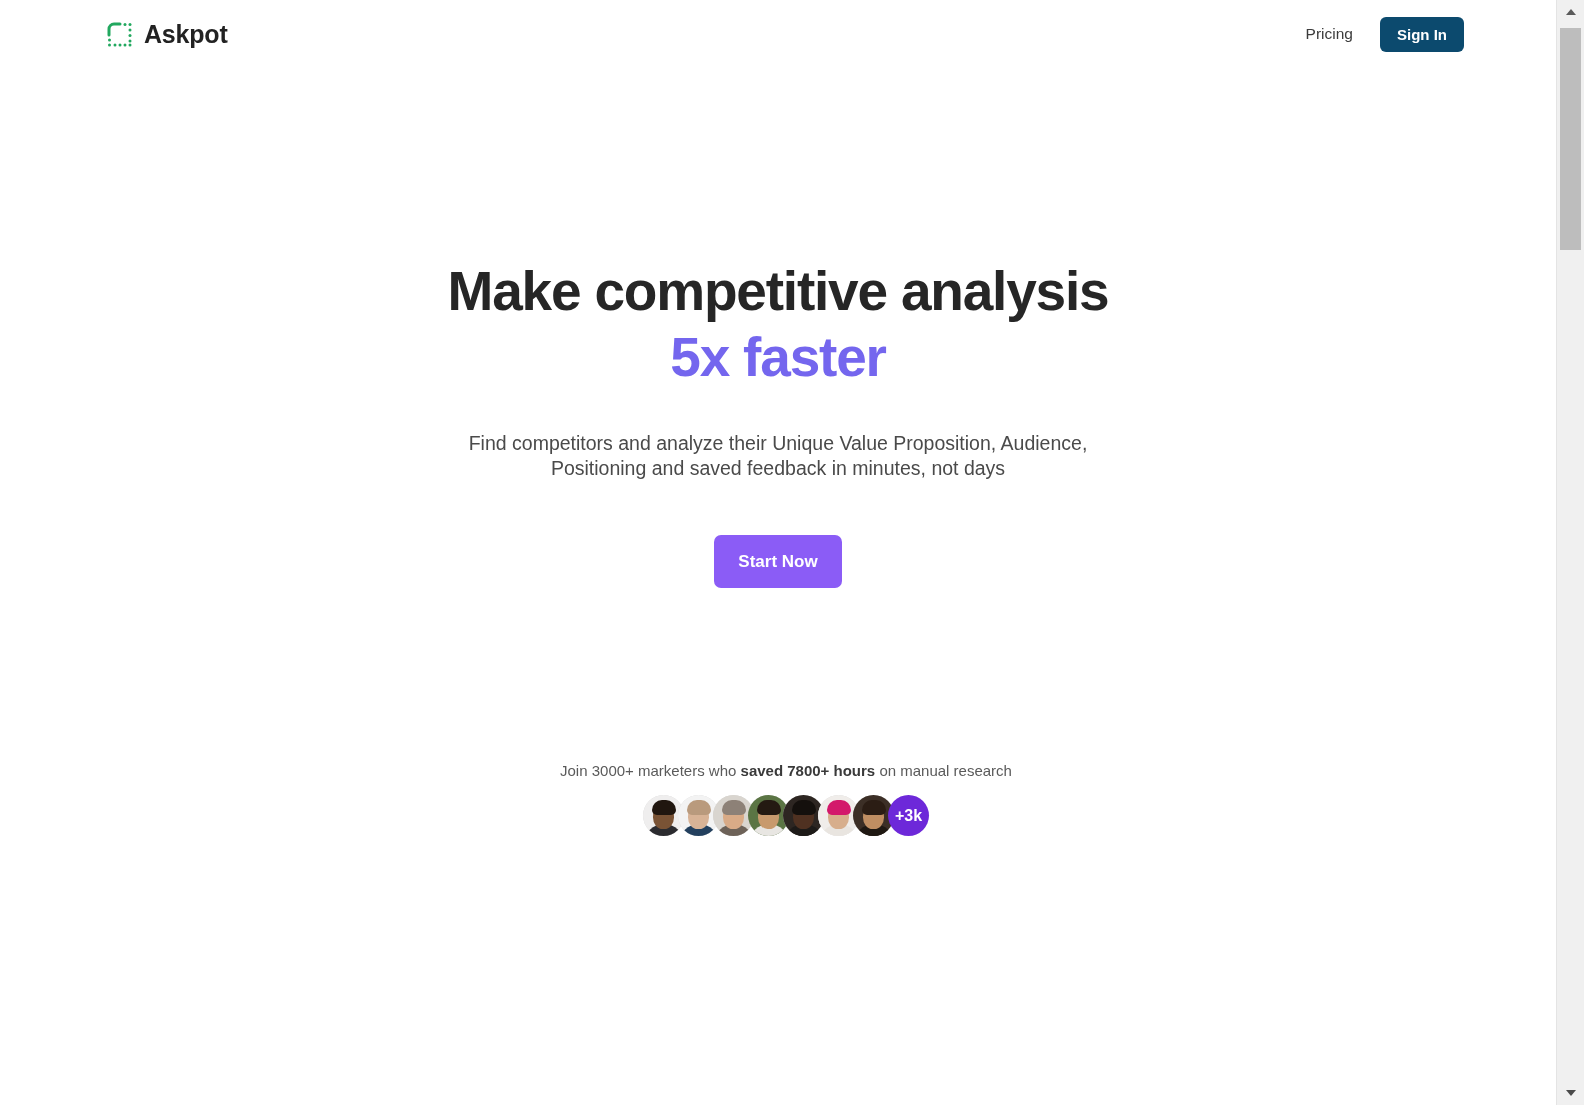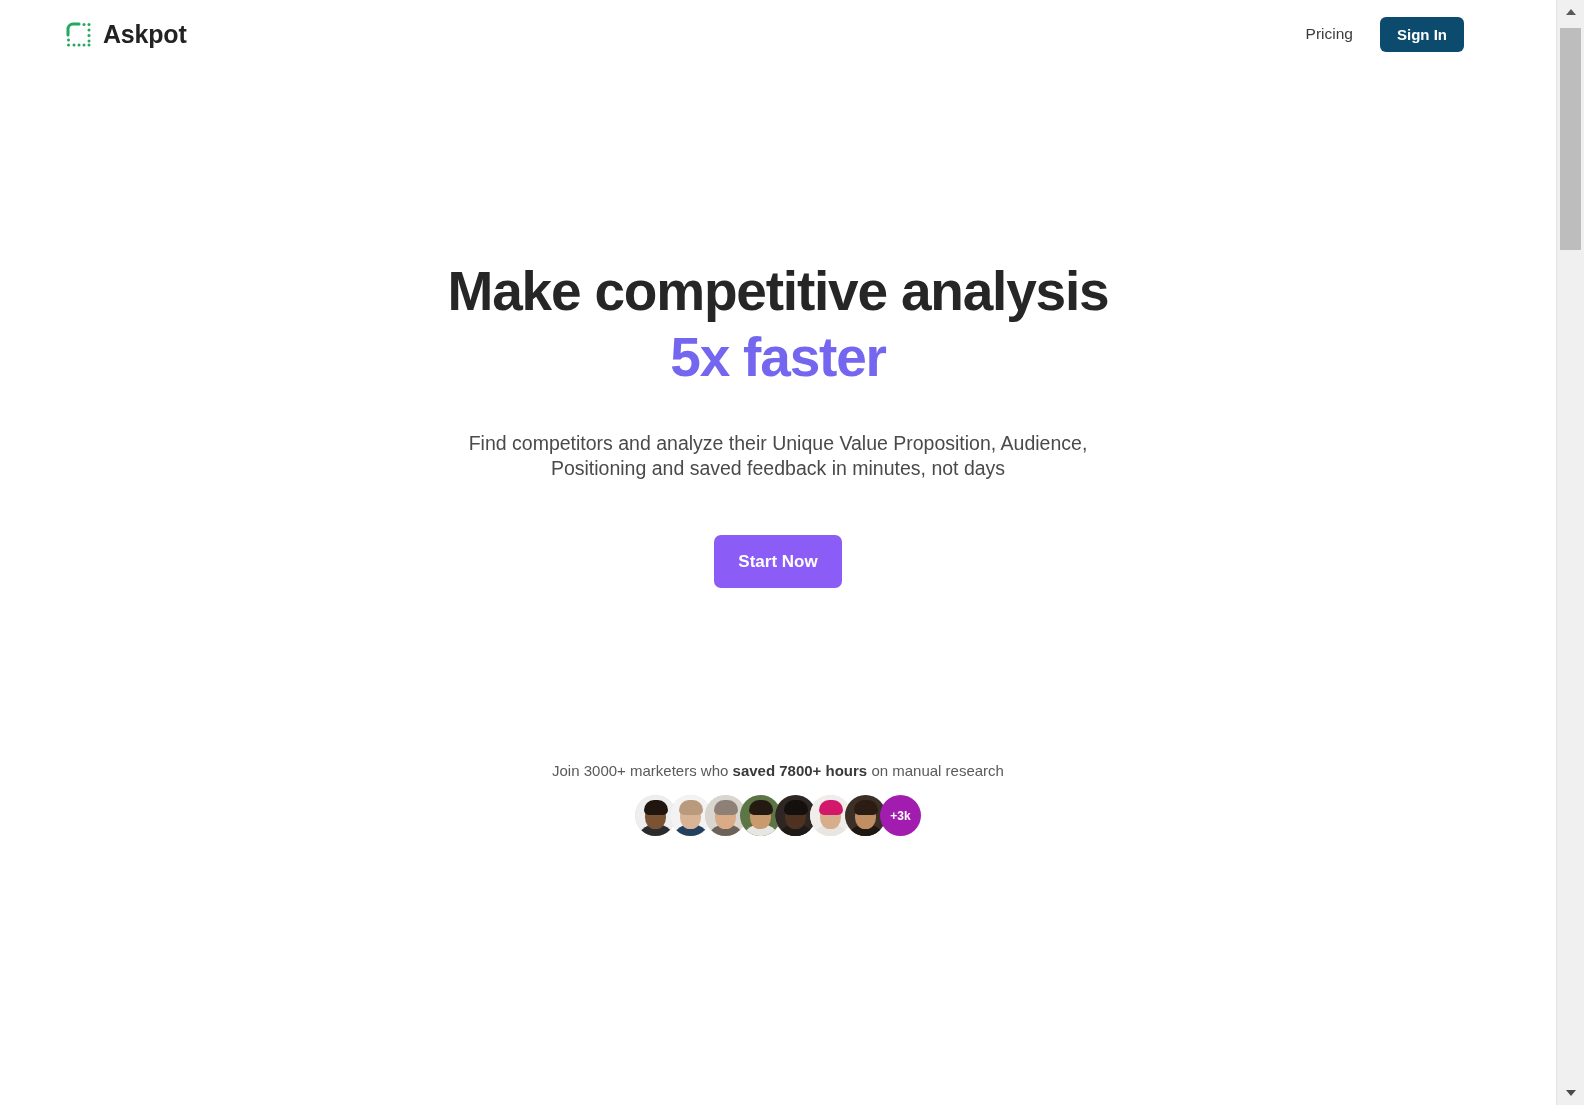--- a/index.html
+++ b/index.html
@@ -31,21 +31,21 @@
   
   .site-header {
     position: absolute;
     top: 0;
     left: 0;
     width: 1556px;
     height: 68px;
     display: flex;
     align-items: center;
     justify-content: space-between;
-    padding: 0 92px 0 65px;
+    padding: 0 92px 0 106px;
     background: #ffffff;
   }
 
   .brand {
     display: flex;
     align-items: center;
     gap: 11px;
     text-decoration: none;
   }
 
@@ -163,21 +163,21 @@
     border: none;
     border-radius: 7px;
     cursor: pointer;
     font-family: "Liberation Sans", sans-serif;
   }
 
   
   .social-proof {
     position: absolute;
     top: 760px;
-    left: 0;
+    left: 8px;
     width: 1556px;
     text-align: center;
   }
 
   .social-text {
     font-size: 15px;
     color: #5a5a5a;
     line-height: 1.4;
   }
   .social-text b { font-weight: 700; color: #3a3a3a; }
@@ -232,23 +232,23 @@
     height: 15px;
     margin-left: -12px;
     border-radius: 12px 12px 6px 6px;
   }
 
   .avatar-more {
     width: 41px;
     height: 41px;
     border-radius: 50%;
     margin-left: -6px;
-    background: #a21caf;
+    background: #6d28d9;
     color: #ffffff;
-    font-size: 12px;
+    font-size: 16px;
     font-weight: 600;
     display: flex;
     align-items: center;
     justify-content: center;
     flex: none;
     position: relative;
     z-index: 3;
   }
 
   

